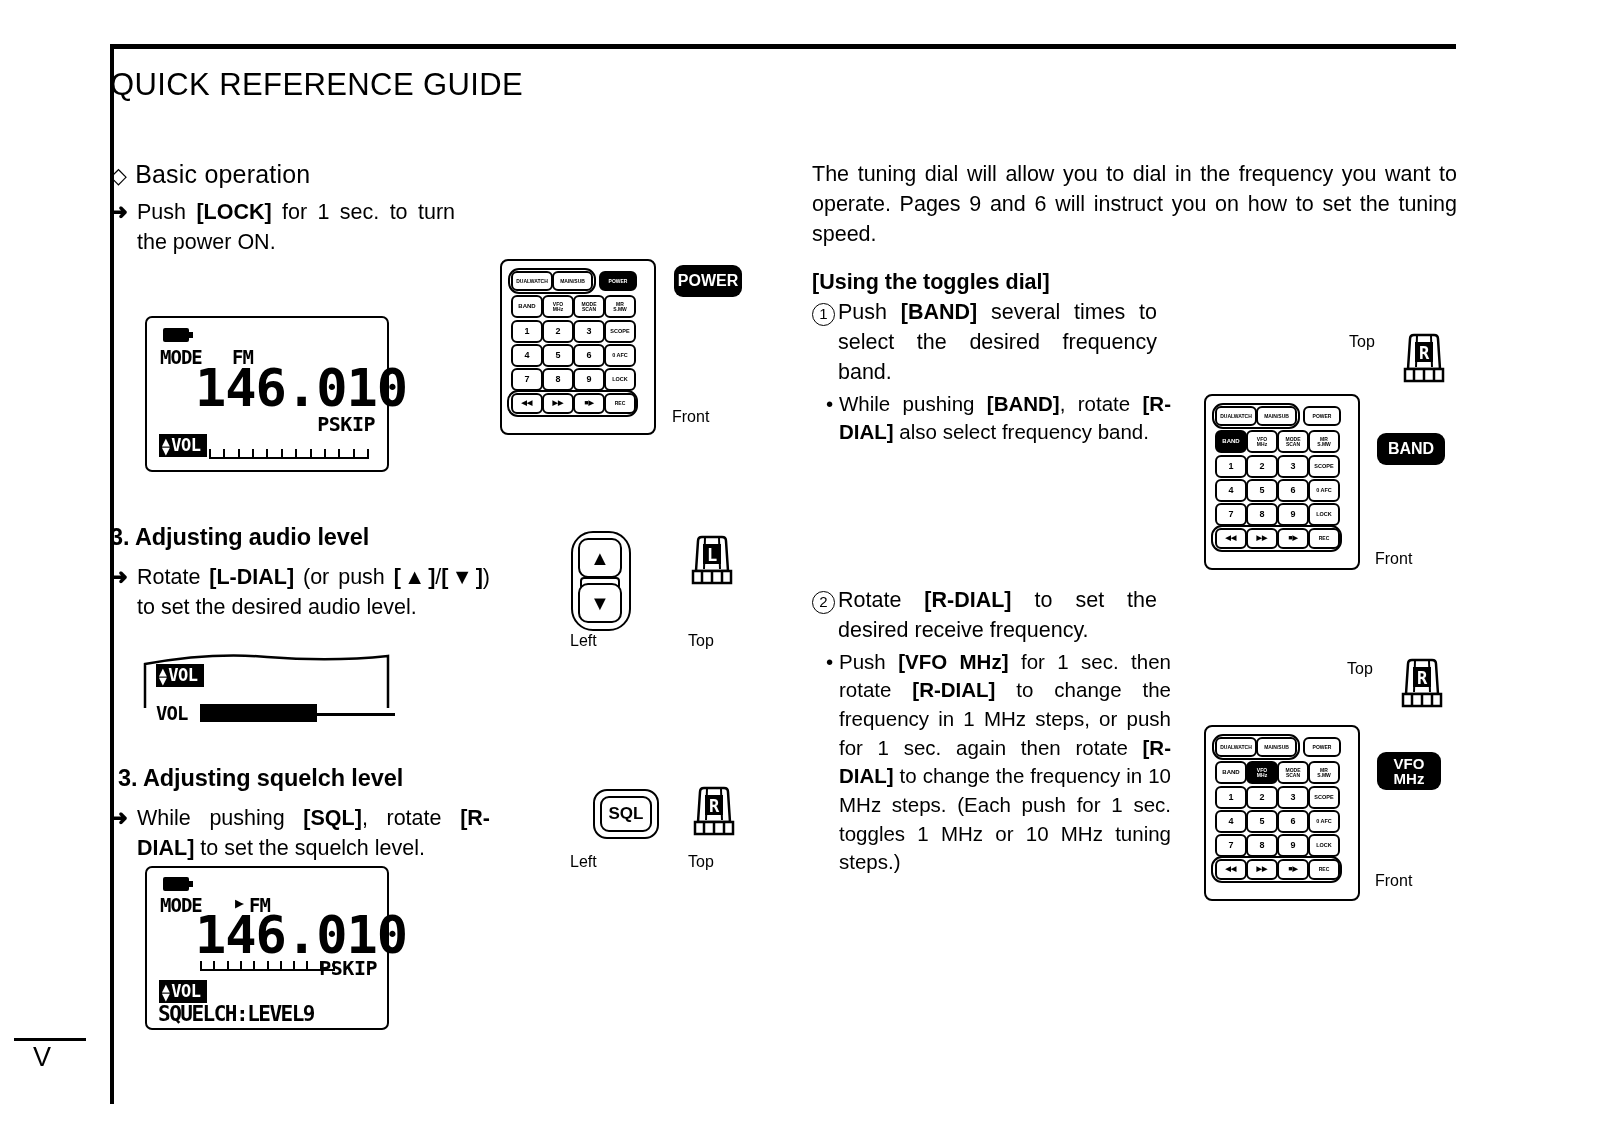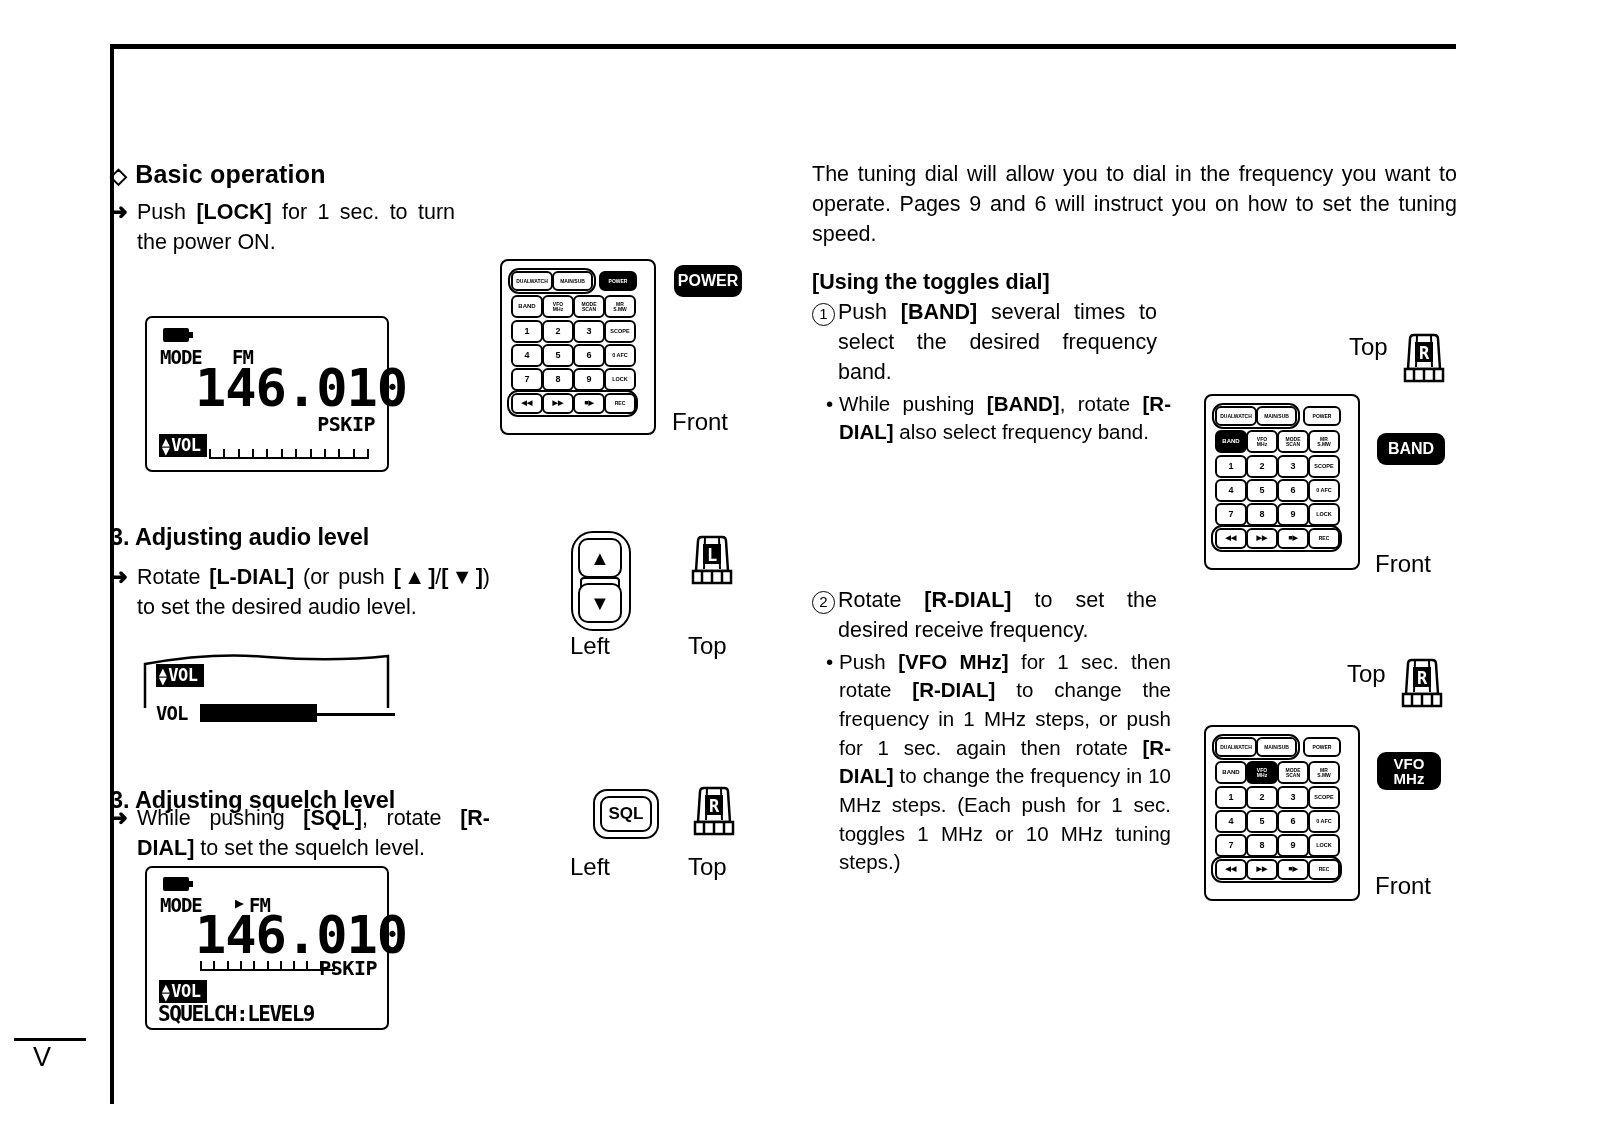--- a/index.html
+++ b/index.html
@@ -11,21 +11,21 @@
   .rule-left{position:absolute;left:110px;top:44px;width:4px;height:1060px;background:#000;}
   .rule-bottom-left{position:absolute;left:14px;top:1038px;width:72px;height:3px;background:#000;}
   .page-num{position:absolute;left:33px;top:1042px;font-size:27px;letter-spacing:.5px;}
 
   .doc-title{position:absolute;left:110px;top:67px;font-size:31px;letter-spacing:.4px;}
 
   
   .col-left{position:absolute;left:110px;top:160px;width:660px;}
   .col-right{position:absolute;left:812px;top:160px;width:650px;}
 
-  .sec-diamond{font-size:25px;font-weight:bold;margin:0 0 8px 0;letter-spacing:.2px;}
+  .sec-diamond{font-size:25px;font-weight:normal;margin:0 0 8px 0;letter-spacing:.2px;}
   .sec-diamond .dia{font-size:22px;margin-right:8px;}
   h3.sec{font-size:23.5px;font-weight:bold;margin:0 0 8px 0;letter-spacing:-.1px;}
   h3.sec4{font-size:23.5px;font-weight:bold;margin:0 0 9px 0;letter-spacing:-.2px;}
   .para{font-size:21.5px;line-height:1.39;text-align:justify;margin:0;}
   .bracket-head{font-size:21.5px;font-weight:bold;margin:20px 0 2px 0;}
 
   .bullet-row{display:flex;font-size:21.5px;line-height:1.41;}
   .bullet-row .mark{flex:0 0 auto;width:27px;font-weight:bold;}
   .bullet-row .txt{flex:1 1 auto;text-align:justify;}
   b{font-weight:bold;}
@@ -62,59 +62,60 @@
   .kgroup{position:absolute;border:2.5px solid #000;border-radius:11px;}
   .key{position:absolute;border:2px solid #000;border-radius:6px;background:#fff;display:flex;align-items:center;justify-content:center;text-align:center;font-family:"Liberation Sans",sans-serif;font-weight:bold;line-height:.95;}
   .key.dark{background:#000;color:#fff;border-color:#000;}
   .key .two{display:block;}
 
   
   .callout{position:absolute;background:#000;color:#fff;border-radius:9px;display:flex;align-items:center;justify-content:center;text-align:center;font-weight:bold;line-height:1.02;}
 
   
   .knob{position:absolute;}
-  .lbl{position:absolute;font-size:24px;}
+  .lbl{position:absolute;font-size:16px;}
 
   
   .rocker{position:absolute;border:2.5px solid #000;border-radius:22px;background:#fff;}
   .rockbtn{position:absolute;border:2px solid #000;border-radius:10px;background:#fff;display:flex;align-items:center;justify-content:center;font-size:20px;}
   .rockmid{position:absolute;border:2px solid #000;border-radius:4px;background:#fff;}
   .sqlbtn-out{position:absolute;border:2.5px solid #000;border-radius:14px;background:#fff;}
   .sqlbtn-in{position:absolute;border:2px solid #000;border-radius:9px;background:#fff;display:flex;align-items:center;justify-content:center;font-size:17px;font-weight:bold;}
 </style>
 </head>
 <body>
 
 <div class="page">
 
   <div class="rule-top"></div>
   <div class="rule-left"></div>
   <div class="rule-bottom-left"></div>
   <div class="page-num">V</div>
 
+  <div class="doc-title">QUICK REFERENCE GUIDE</div>
 
   <div class="col-left">
 
     <div class="sec-diamond">
       <span class="dia">◇</span><span>Basic operation</span>
     </div>
 
 
     <div class="bullet-row" style="width:345px;">
       <span class="mark">➜</span>
       <span class="txt">Push <b>[LOCK]</b> for 1 sec. to turn the power ON.</span>
     </div>
 
     <h3 class="sec" style="position:absolute;top:364px;left:0;">3. Adjusting audio level</h3>
     <div class="bullet-row" style="position:absolute;top:402px;left:0;width:380px;">
       <span class="mark">➜</span>
       <span class="txt">Rotate <b>[L-DIAL]</b> (or push <b>[▲]</b>/<b>[▼]</b>) to set the desired audio level.</span>
     </div>
 
-    <h3 class="sec" style="position:absolute;top:605px;left:0;margin-top:22px;">3. Adjusting squelch level</h3>
+    <h3 class="sec" style="position:absolute;top:605px;left:8px;">3. Adjusting squelch level</h3>
     <div class="bullet-row" style="position:absolute;top:643px;left:0;width:380px;">
       <span class="mark">➜</span>
       <span class="txt">While pushing <b>[SQL]</b>, rotate <b>[R-DIAL]</b> to set the squelch level.</span>
     </div>
   </div>
 
   <div class="lcd" style="left:145px;top:316px;width:240px;height:152px;">
     <div class="lcd-bat" style="left:16px;top:10px;"></div>
     <div class="lcd-mode" style="left:13px;top:28px;">MODE</div>
     <div class="lcd-mode" style="left:85px;top:28px;">FM</div>

